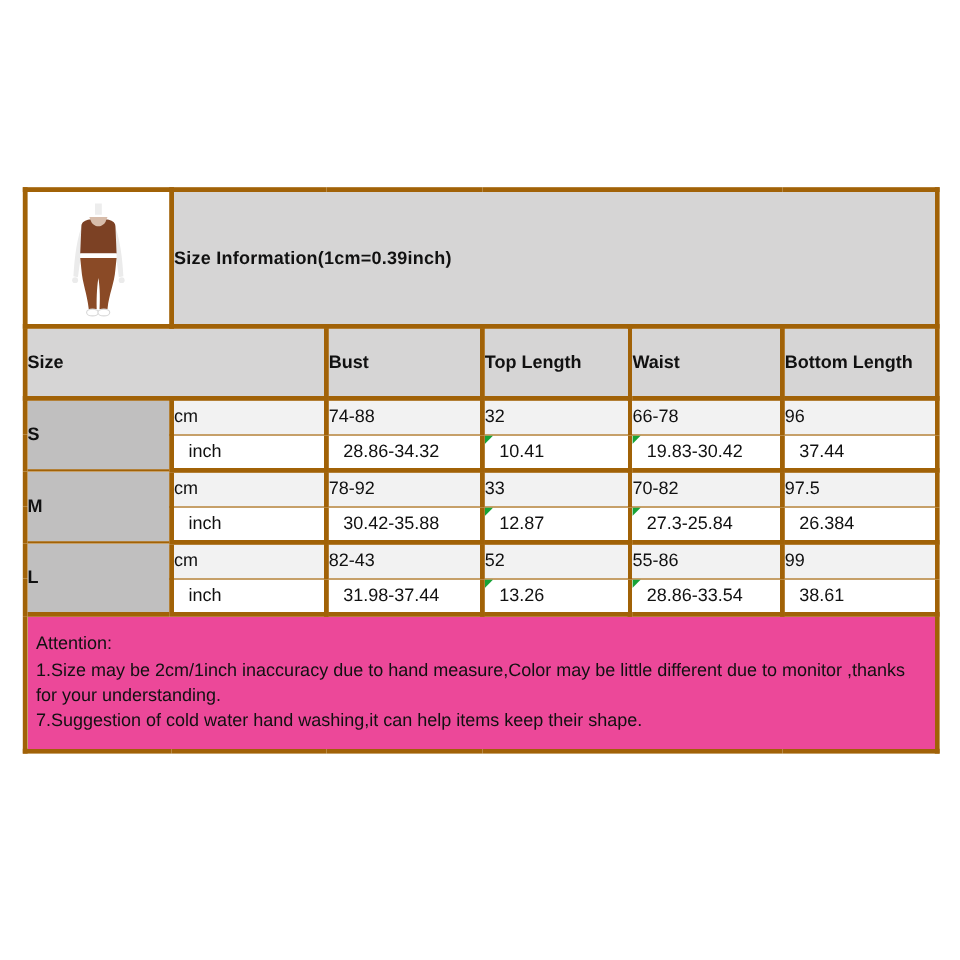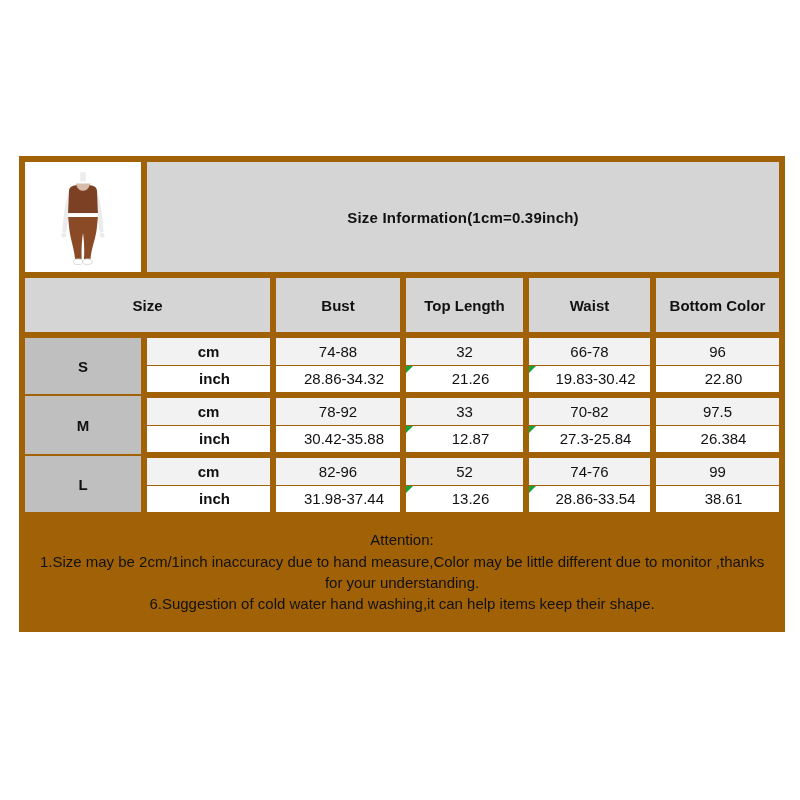--- a/index.html
+++ b/index.html
@@ -5,46 +5,46 @@
   * { margin:0; padding:0; box-sizing:border-box; }
   html,body { width:800px; height:800px; background:#ffffff; font-family:"Liberation Sans", sans-serif; }
   .canvas { position:relative; width:800px; height:800px; background:#ffffff; overflow:hidden; }
 
   table.size-sheet {
     position:absolute; left:19px; top:156px; width:760px;
     border-collapse:collapse; table-layout:fixed;
     color:#111;
   }
   table.size-sheet td {
-    border:6px solid #a16207;
-    text-align:center; vertical-align:middle;
+    border:4px solid #a16207;
+    text-align:left; vertical-align:middle;
     font-size:15px; position:relative;
     overflow:hidden;
   }
 
   td.photo-cell { background:#ffffff; height:112px; padding:2px; }
   td.title-cell { background:#d6d5d5; font-weight:bold; font-size:17px; letter-spacing:0.2px; }
 
   tr.header-row td { background:#d6d5d5; height:60px; font-weight:bold; }
   td.size-head { font-size:27px; font-weight:bold; }
   td.col-head { font-size:15px; }
 
   td.size-label { background:#c0bfbf; font-weight:bold; font-size:15px; }
   tr.cm-row td { background:#f2f2f2; height:30px; border-bottom-width:1px; }
   tr.inch-row td { background:#ffffff; height:30px; border-top-width:1px;padding-left:12px; }
   tr.cm-row td.size-label, tr.inch-row td.size-label { background:#c0bfbf; border-bottom-width:2px; border-top-width:2px; }
-  td.unit-cell { font-weight:bold; font-size:14px; }
+  td.unit-cell { font-weight:normal; font-size:14px; }
 
   .corner-flag {
     position:absolute; top:0; left:0; width:0; height:0;
     border-top:7px solid #17a337; border-right:7px solid transparent;
   }
 
   td.notes-cell {
-    background:#a16207; height:114px;
+    background:#ec4899; height:114px;
     text-align:left; vertical-align:top;
     padding:3px 7px; font-size:15px; line-height:1.42;
     font-stretch:condensed;
   }
 
   .photo-frame { width:100%; height:100%; background:#ffffff; display:flex; align-items:center; justify-content:center; }
 </style>
 </head>
 <body>
 
@@ -87,37 +87,37 @@
         </div>
       </td>
       <td class="title-cell" colspan="5">Size Information(1cm=0.39inch)</td>
     </tr>
 
     <tr class="header-row">
       <td class="size-head" colspan="2">Size</td>
       <td class="col-head">Bust</td>
       <td class="col-head">Top Length</td>
       <td class="col-head">Waist</td>
-      <td class="col-head">Bottom Color</td>
+      <td class="col-head">Bottom Length</td>
     </tr>
 
     <tr class="cm-row">
       <td class="size-label" rowspan="2">S</td>
       <td class="unit-cell">cm</td>
       <td>74-88</td>
       <td>32</td>
       <td>66-78</td>
       <td>96</td>
     </tr>
     <tr class="inch-row">
       <td class="unit-cell">inch</td>
       <td>28.86-34.32</td>
-      <td><span class="corner-flag"></span><span>21.26</span></td>
+      <td><span class="corner-flag"></span><span>10.41</span></td>
       <td><span class="corner-flag"></span><span>19.83-30.42</span></td>
-      <td>22.80</td>
+      <td>37.44</td>
     </tr>
 
     <tr class="cm-row">
       <td class="size-label" rowspan="2">M</td>
       <td class="unit-cell">cm</td>
       <td>78-92</td>
       <td>33</td>
       <td>70-82</td>
       <td>97.5</td>
     </tr>
@@ -125,35 +125,35 @@
       <td class="unit-cell">inch</td>
       <td>30.42-35.88</td>
       <td><span class="corner-flag"></span><span>12.87</span></td>
       <td><span class="corner-flag"></span><span>27.3-25.84</span></td>
       <td>26.384</td>
     </tr>
 
     <tr class="cm-row">
       <td class="size-label" rowspan="2">L</td>
       <td class="unit-cell">cm</td>
-      <td>82-96</td>
+      <td>82-43</td>
       <td>52</td>
-      <td>74-76</td>
+      <td>55-86</td>
       <td>99</td>
     </tr>
     <tr class="inch-row">
       <td class="unit-cell">inch</td>
       <td>31.98-37.44</td>
       <td><span class="corner-flag"></span><span>13.26</span></td>
       <td><span class="corner-flag"></span><span>28.86-33.54</span></td>
       <td>38.61</td>
     </tr>
 
     <tr>
       <td class="notes-cell" colspan="6">
         <div>Attention:</div>
         <div>1.Size may be 2cm/1inch inaccuracy due to hand measure,Color may be little different due to monitor ,thanks for your understanding.</div>
-        <div>6.Suggestion of cold water hand washing,it can help items keep their shape.</div>
+        <div>7.Suggestion of cold water hand washing,it can help items keep their shape.</div>
       </td>
     </tr>
   </tbody>
     </table>
 </div>
 
 </body></html>

